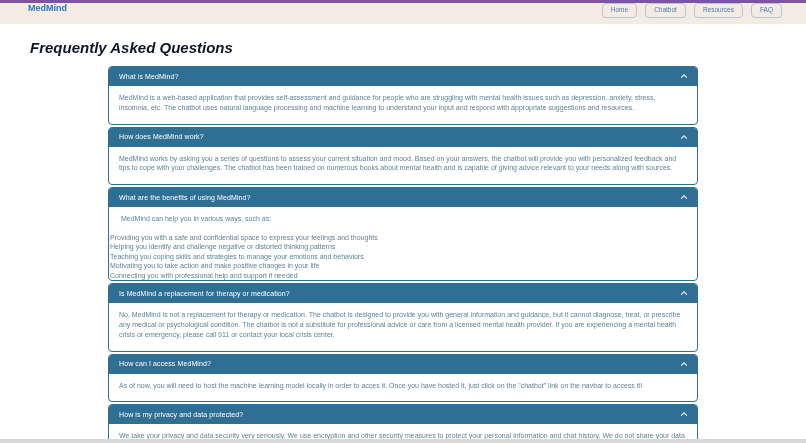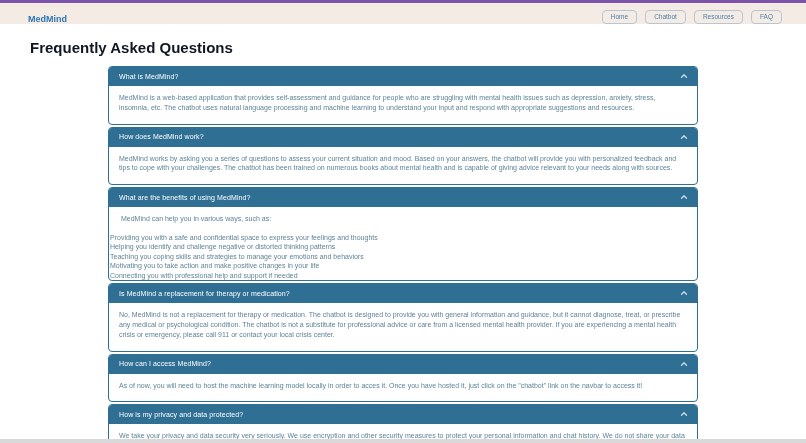--- a/index.html
+++ b/index.html
@@ -10,39 +10,39 @@
     overflow: hidden;
     position: relative;
   }
   .topbar {
     height: 3px; width: 100%;
     background: #7d53a9;
   }
   .navbar {
     height: 21px; width: 100%;
     background: #f5ebe5;
-    display: flex; align-items: flex-end;
+    display: flex; align-items: flex-start;
     padding: 0 24px 0 28px;
   }
   .brand {
     color: #2d77b5; font-weight: bold; font-size: 9px;
     cursor: pointer;
   }
   .nav-buttons { margin-left: auto; display: flex; align-items: center; }
   .nav-btn {
     font-family: "Liberation Sans", sans-serif;
     font-size: 6.5px; color: #4b80ab;
     background: transparent;
     border: 1px solid #b7c6d6; border-radius: 4px;
     padding: 3px 8px; margin-left: 8px;
     cursor: pointer; line-height: 1;
   }
   .page-title {
     margin: 15px 0 10px 30px;
-    font-size: 15px; font-weight: bold; color: #101624;
+    font-size: 15px; font-weight: bold; color: #101624; font-style: italic;
   }
   .faq-container {
     width: 590px; margin-left: 108px;
   }
   .faq-item {
     border: 1px solid #2f6f94; border-radius: 4px;
     margin-bottom: 2px; overflow: hidden; background: #ffffff;
   }
   .faq-header {
     background: #2f6f94; color: #ffffff;

